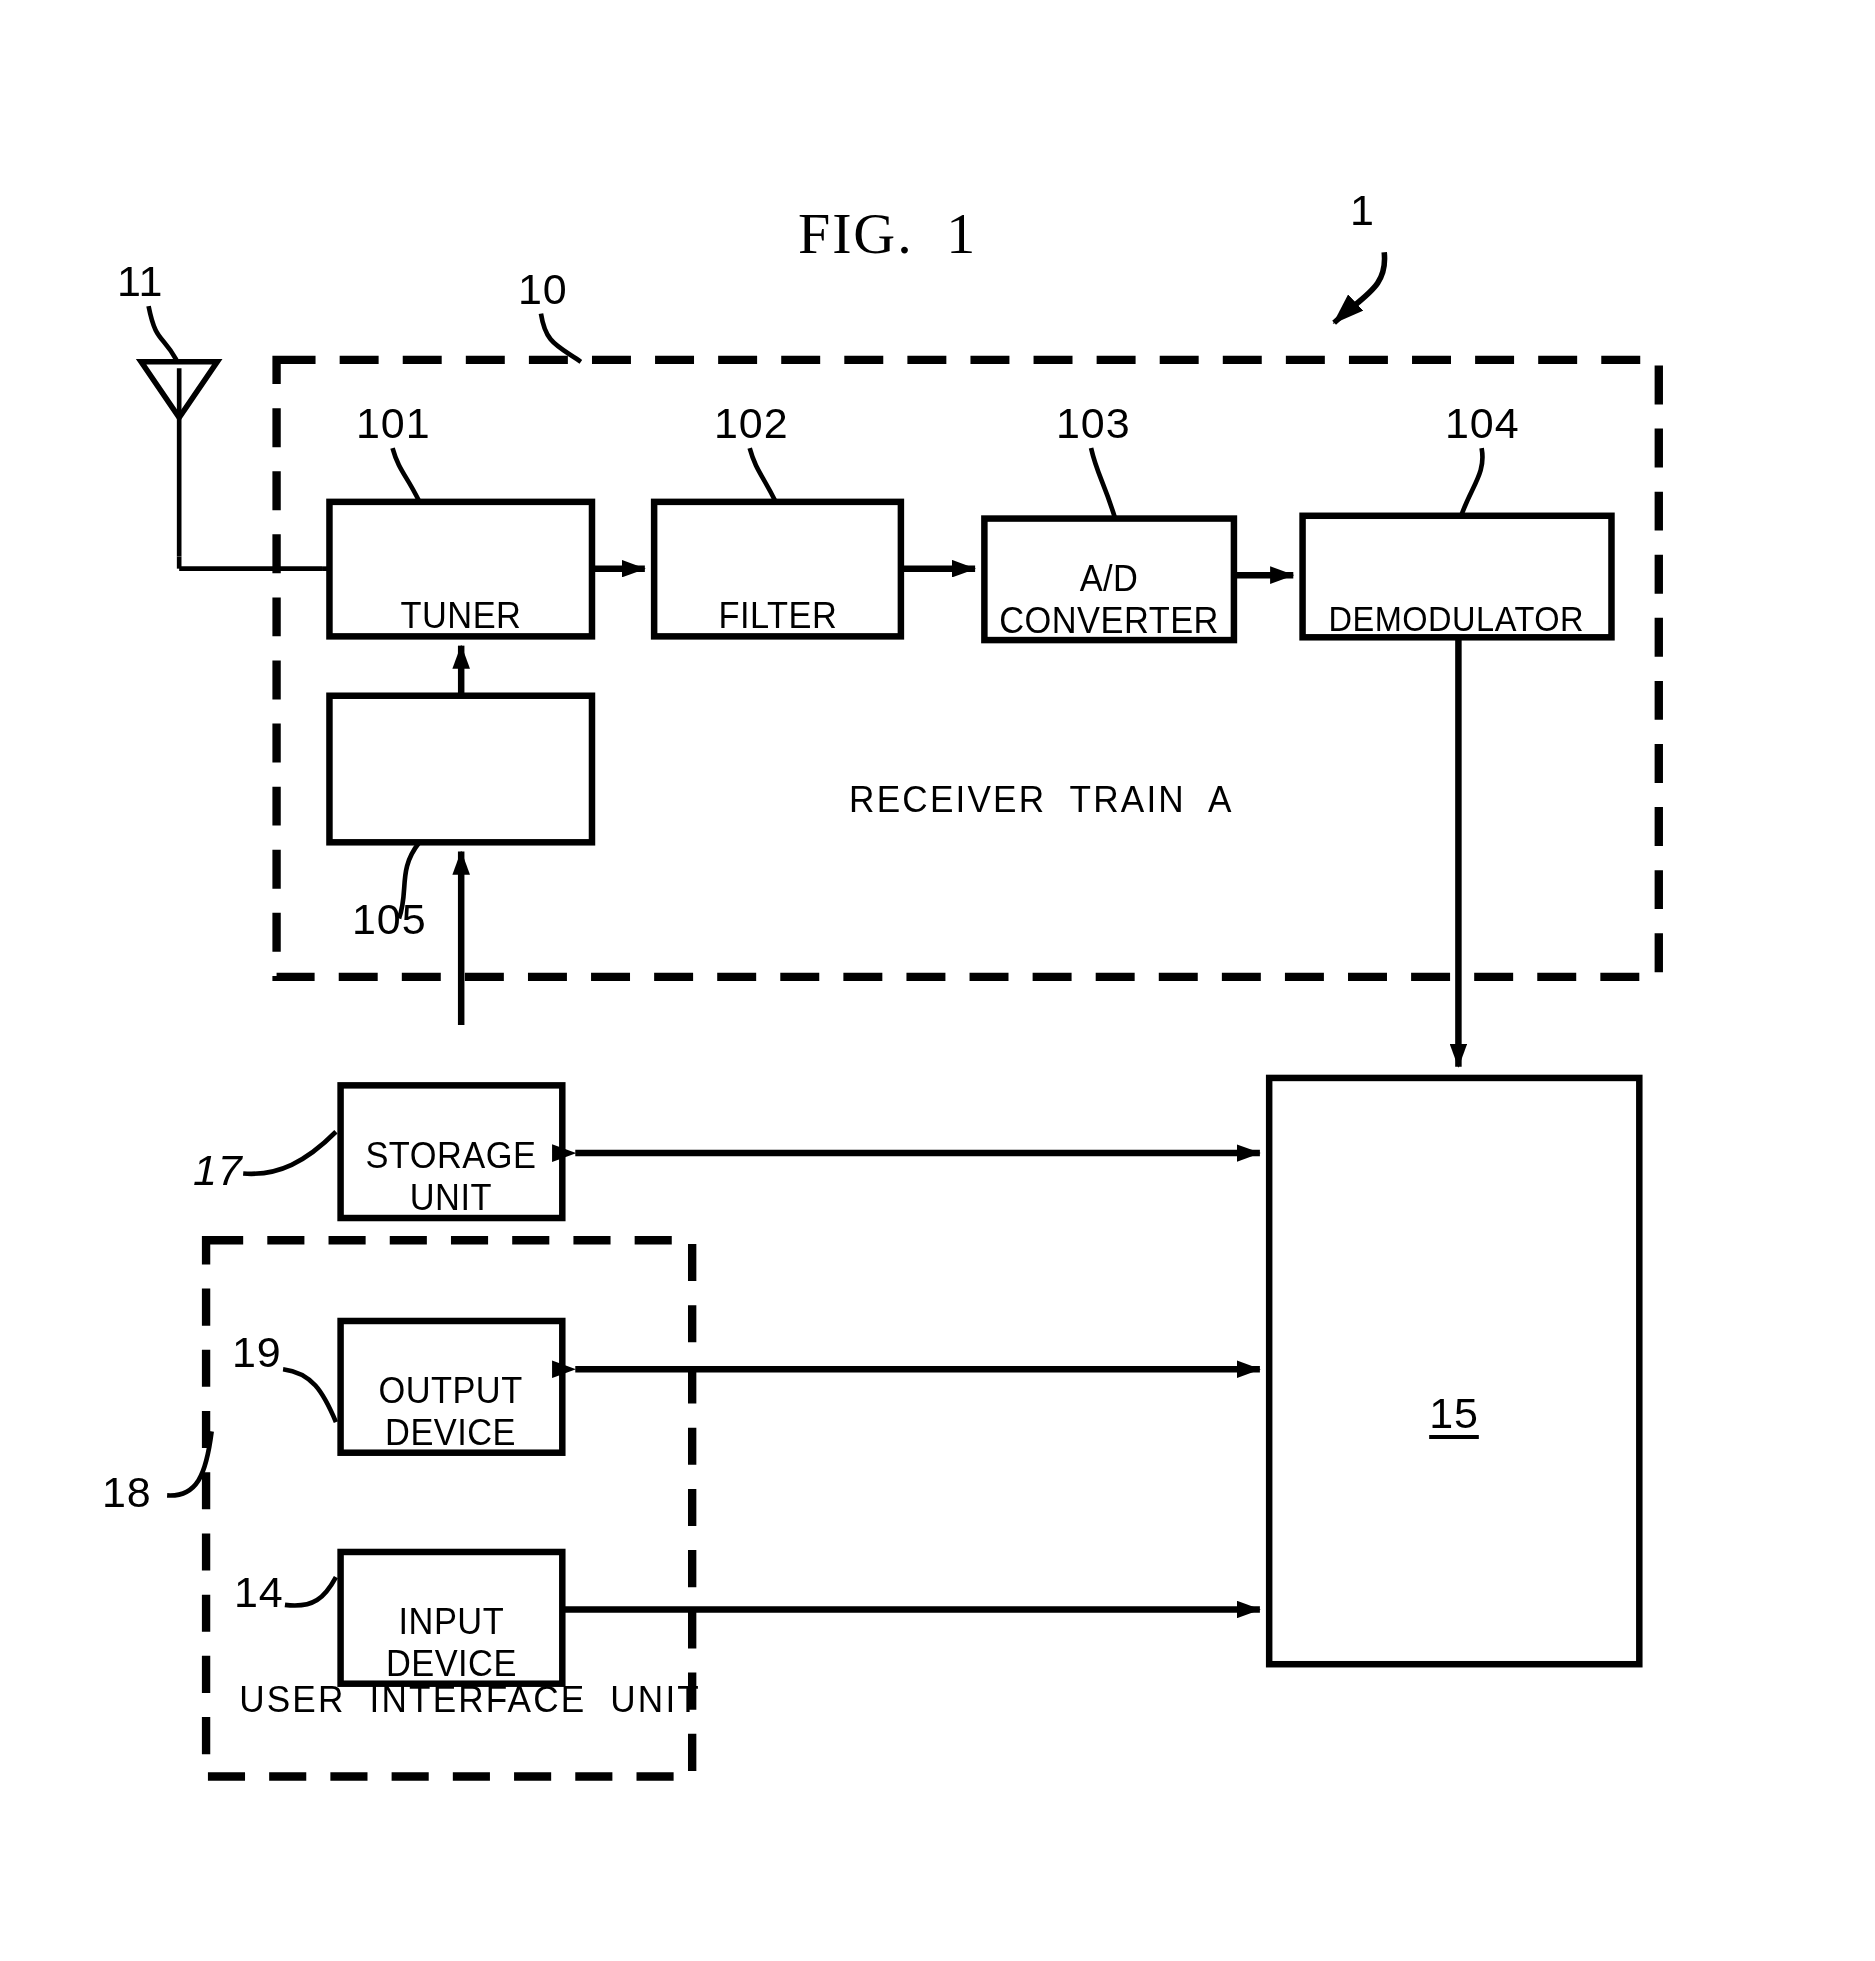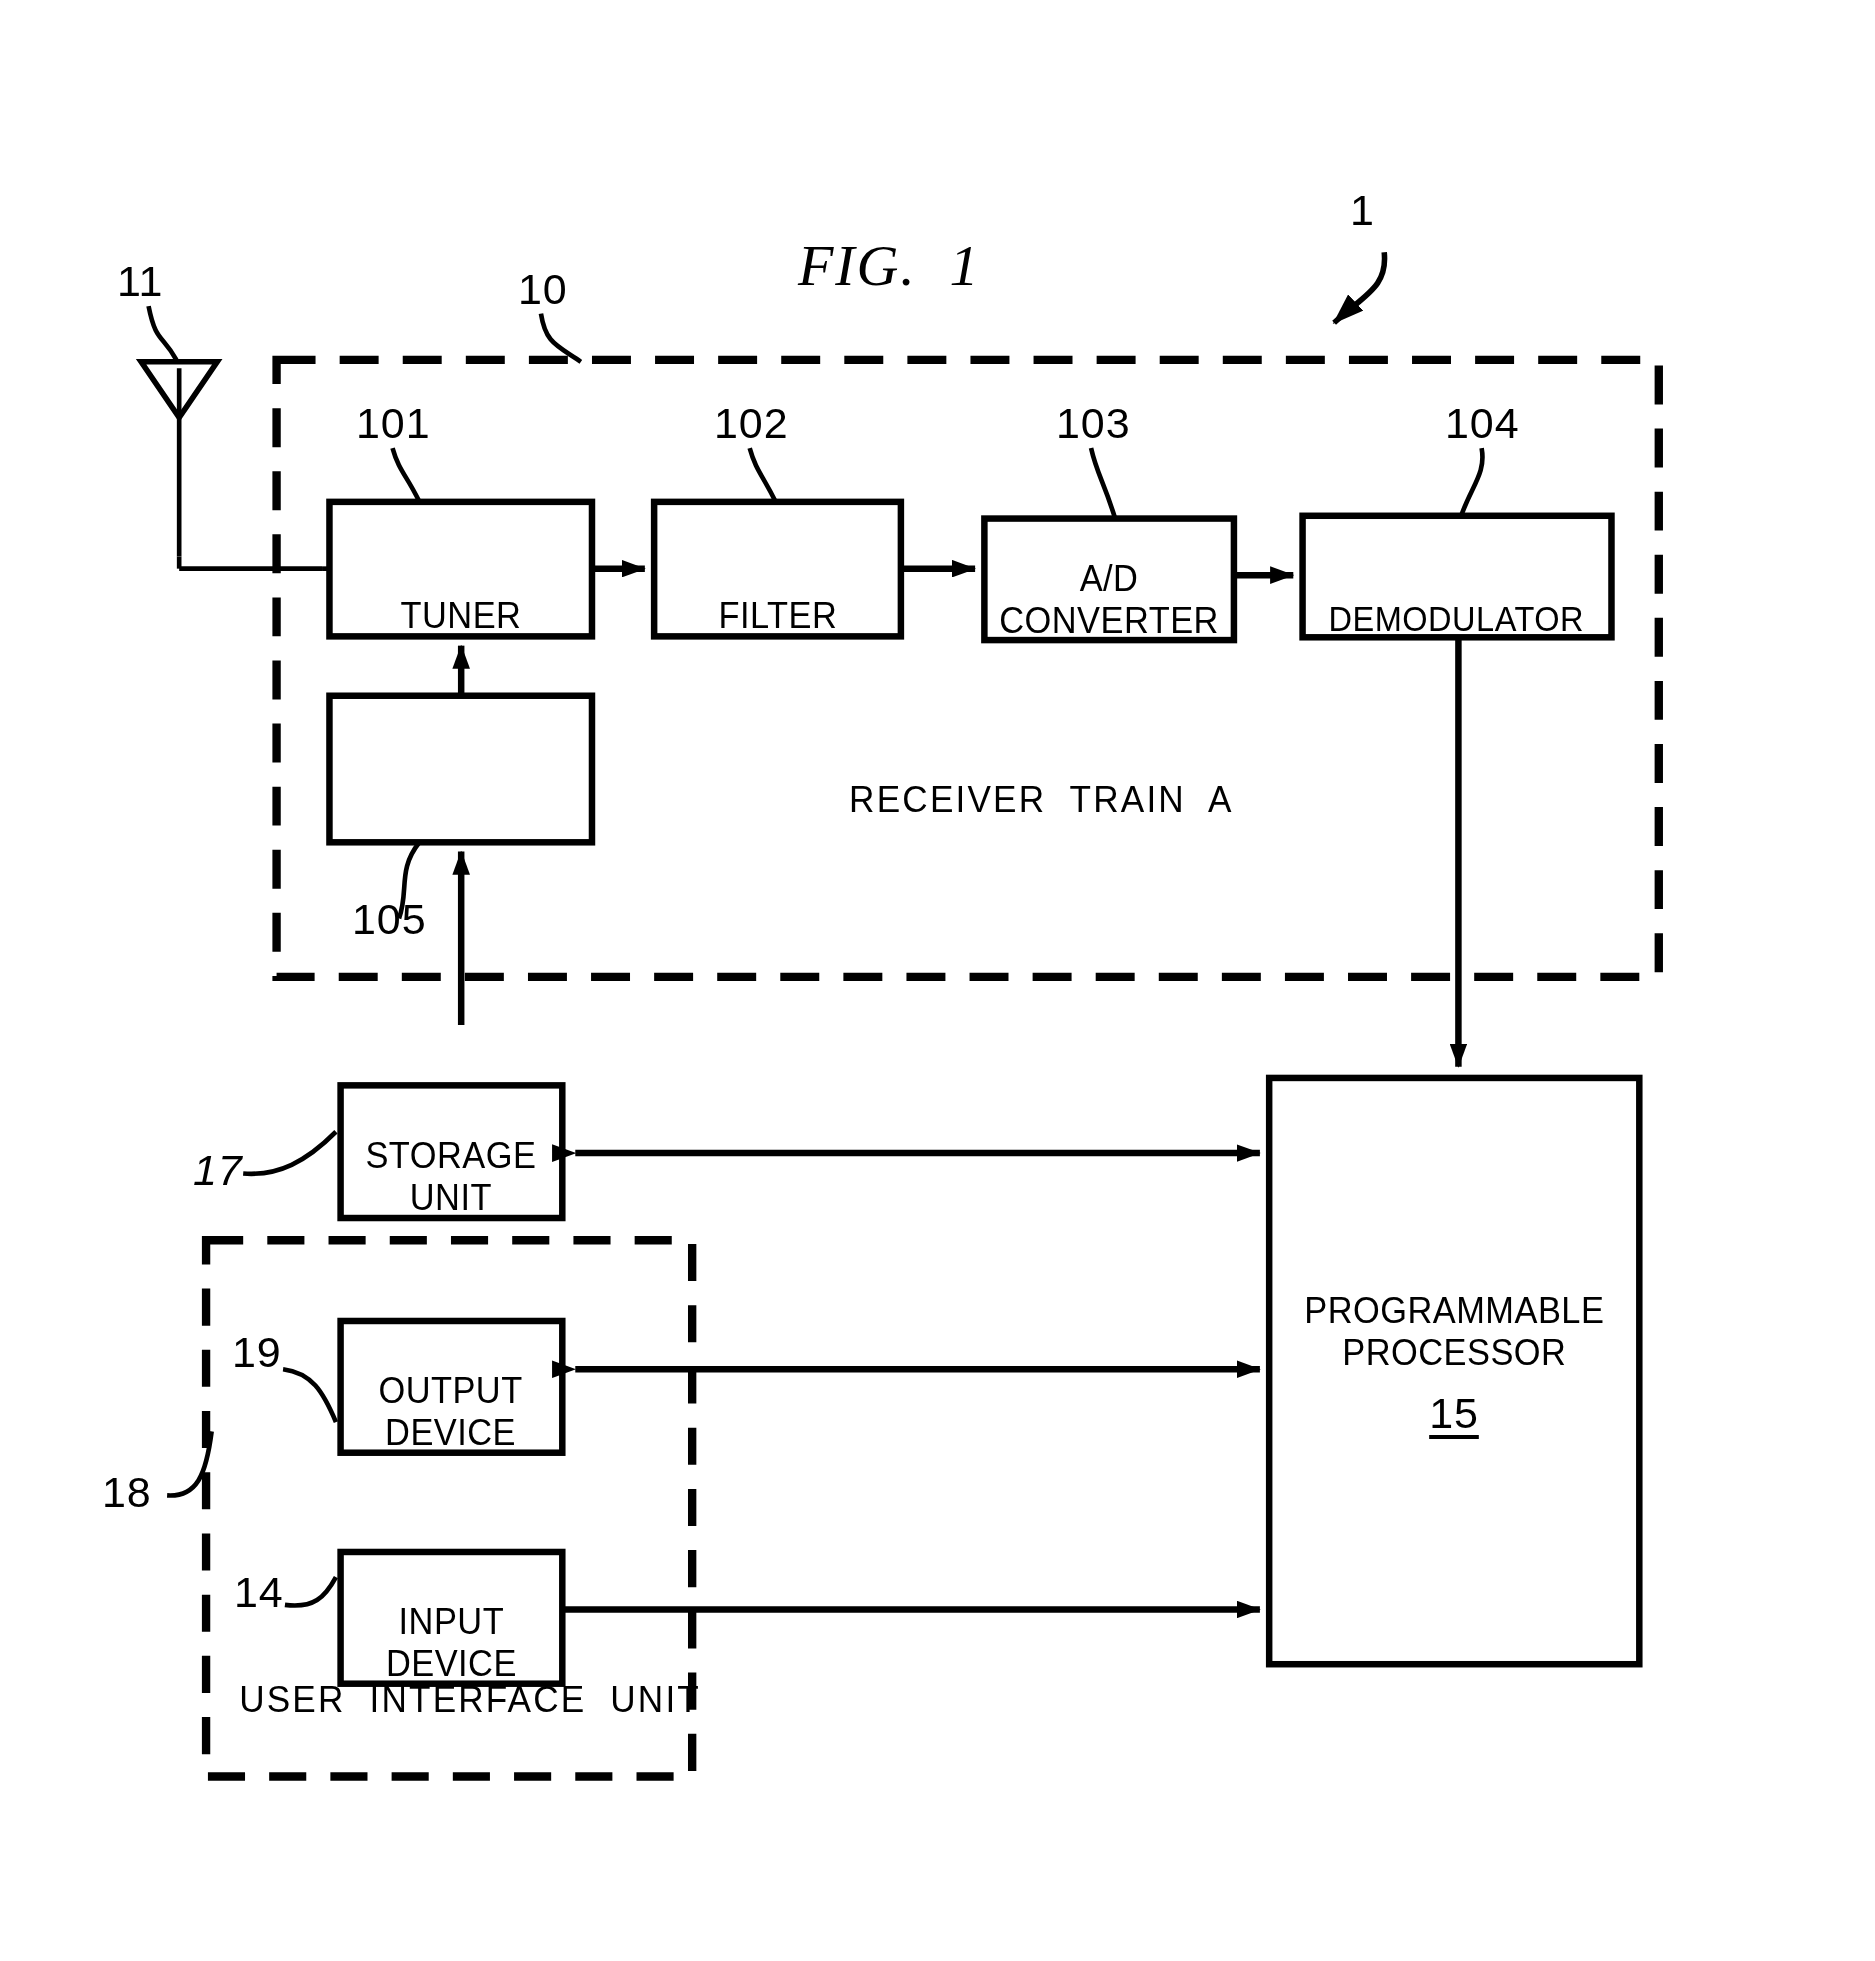--- a/index.html
+++ b/index.html
@@ -21,26 +21,24 @@
   #figure-svg {
     position: absolute;
     left: 0;
     top: 0;
     width: 1876px;
     height: 1962px;
   }
   .fig-title {
     position: absolute;
     font-family: "Liberation Serif", serif;
-    font-style: italic;
     font-size: 58px;
     letter-spacing: 1.9px;
     color: #000;
     white-space: pre;
-    margin-top: 32px;
   }
   .ref-num {
     position: absolute;
     font-family: "Liberation Sans", sans-serif;
     font-size: 43px;
     color: #000;
     white-space: pre;
     letter-spacing: 0.9px;
   }
   .ref-num.underlined {
@@ -203,23 +201,20 @@
   </div>
 
   <div class="box-text-wrap" style="left:340px; top:1321px; width:222px; height:132px;">
     <span class="blk-label" style="position:static;">OUTPUT<br>DEVICE</span>
   </div>
 
   <div class="box-text-wrap" style="left:340px; top:1552px; width:222px; height:132px;">
     <span class="blk-label" style="position:static;">INPUT<br>DEVICE</span>
   </div>
 
-  <div class="box-text-wrap" style="left:1269px; top:1243px; width:370px; height:130px;">
-    <span class="blk-label" style="position:static; font-size:37px;">PROGRAMMABLE<br>PROCESSOR</span>
-  </div>
   <div class="box-text-wrap" style="left:1269px; top:1382px; width:370px; height:56px;">
     <span class="ref-num underlined" style="position:static;">15</span>
   </div>
 
   <div class="area-label" style="left:839px; top:779px;">RECEIVER  TRAIN  A</div>
 
   <div class="area-label" style="left:227px; top:1679px;">USER  INTERFACE  UNIT</div>
 
 </div>
 

